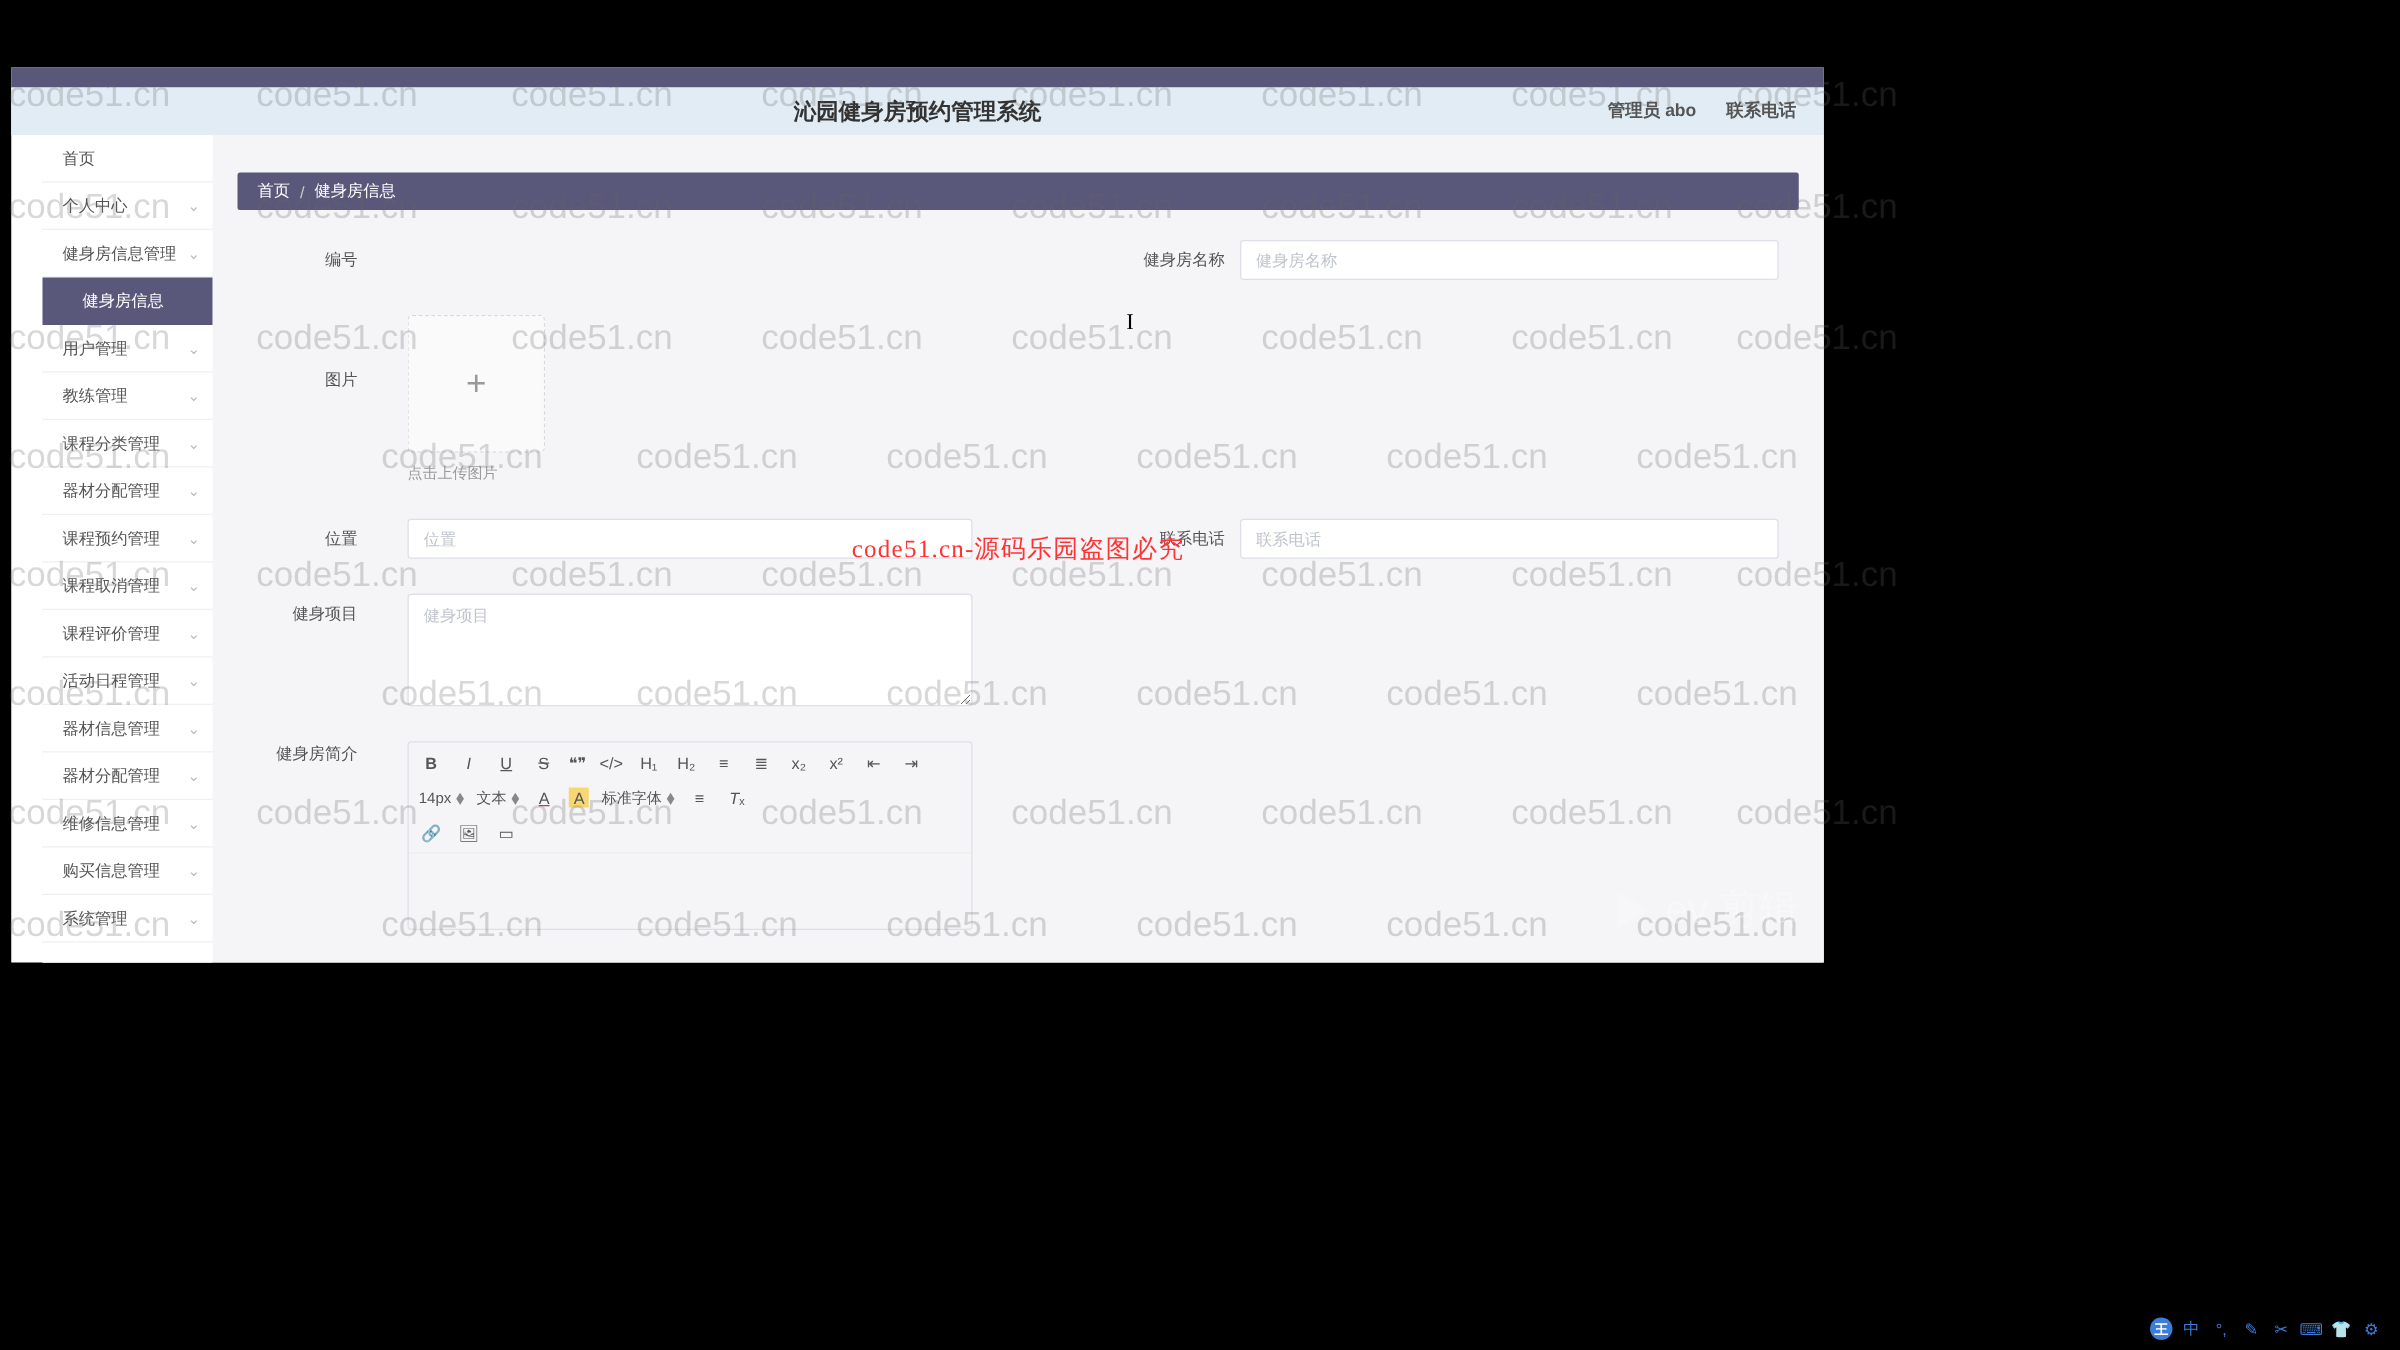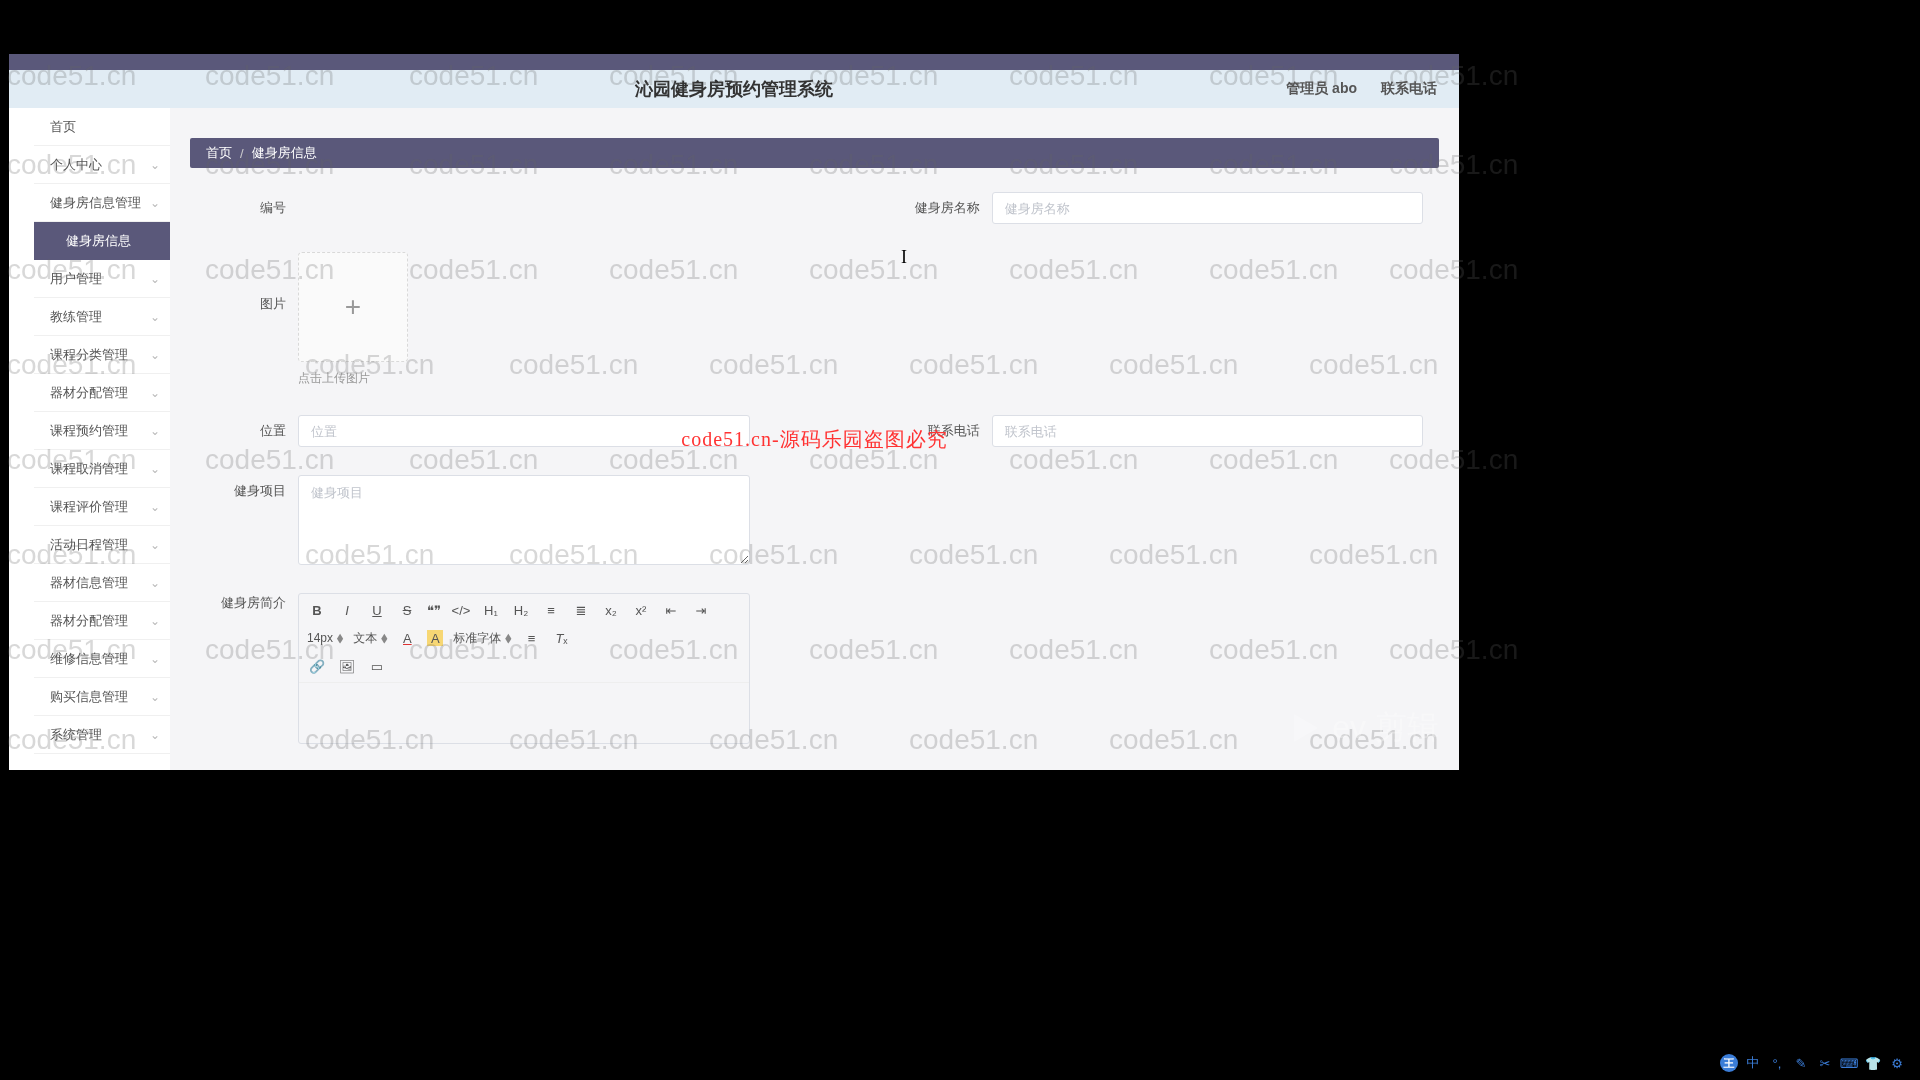--- a/index.html
+++ b/index.html
@@ -24,21 +24,21 @@
 .side-item.has-arrow::after { content: "⌄"; position: absolute; right: 10px; color: #bbb; font-size: 12px; }
 .side-item.sub { padding-left: 32px; background: #5a587a; color: #fff; border: none; }
 
 .main { flex: 1; padding: 30px 20px 0 20px; position: relative; }
 .breadcrumb { background: #5a587a; color: #fff; height: 30px; display: flex; align-items: center; padding: 0 16px; font-size: 13px; border-radius: 2px; }
 .breadcrumb .sep { margin: 0 8px; color: #ccc; }
 
 .form-area { padding: 24px 16px; }
 .form-row { display: flex; align-items: flex-start; margin-bottom: 28px; }
 .form-col { display: flex; align-items: flex-start; }
-.col-left { width: 58%; }
+.col-left { width: 58%; gap: 28px; }
 .col-right { width: 42%; }
 .label { width: 80px; text-align: right; font-size: 13px; color: #555; margin-right: 12px; padding-top: 8px; line-height: 1.3; }
 .label.wrap { width: 68px; }
 .input { flex: 1; max-width: 452px; height: 32px; border: 1px solid #dcdfe6; border-radius: 3px; padding: 0 12px; font-size: 13px; color: #333; }
 .input::placeholder { color: #c0c4cc; }
 
 .upload-box { width: 110px; height: 110px; border: 1px dashed #d9d9d9; border-radius: 4px; display: flex; align-items: center; justify-content: center; cursor: pointer; background: #fafafa; }
 .upload-box .plus { font-size: 28px; color: #999; font-weight: 200; }
 .upload-hint { font-size: 12px; color: #999; margin-top: 8px; margin-left: 0; }
 

